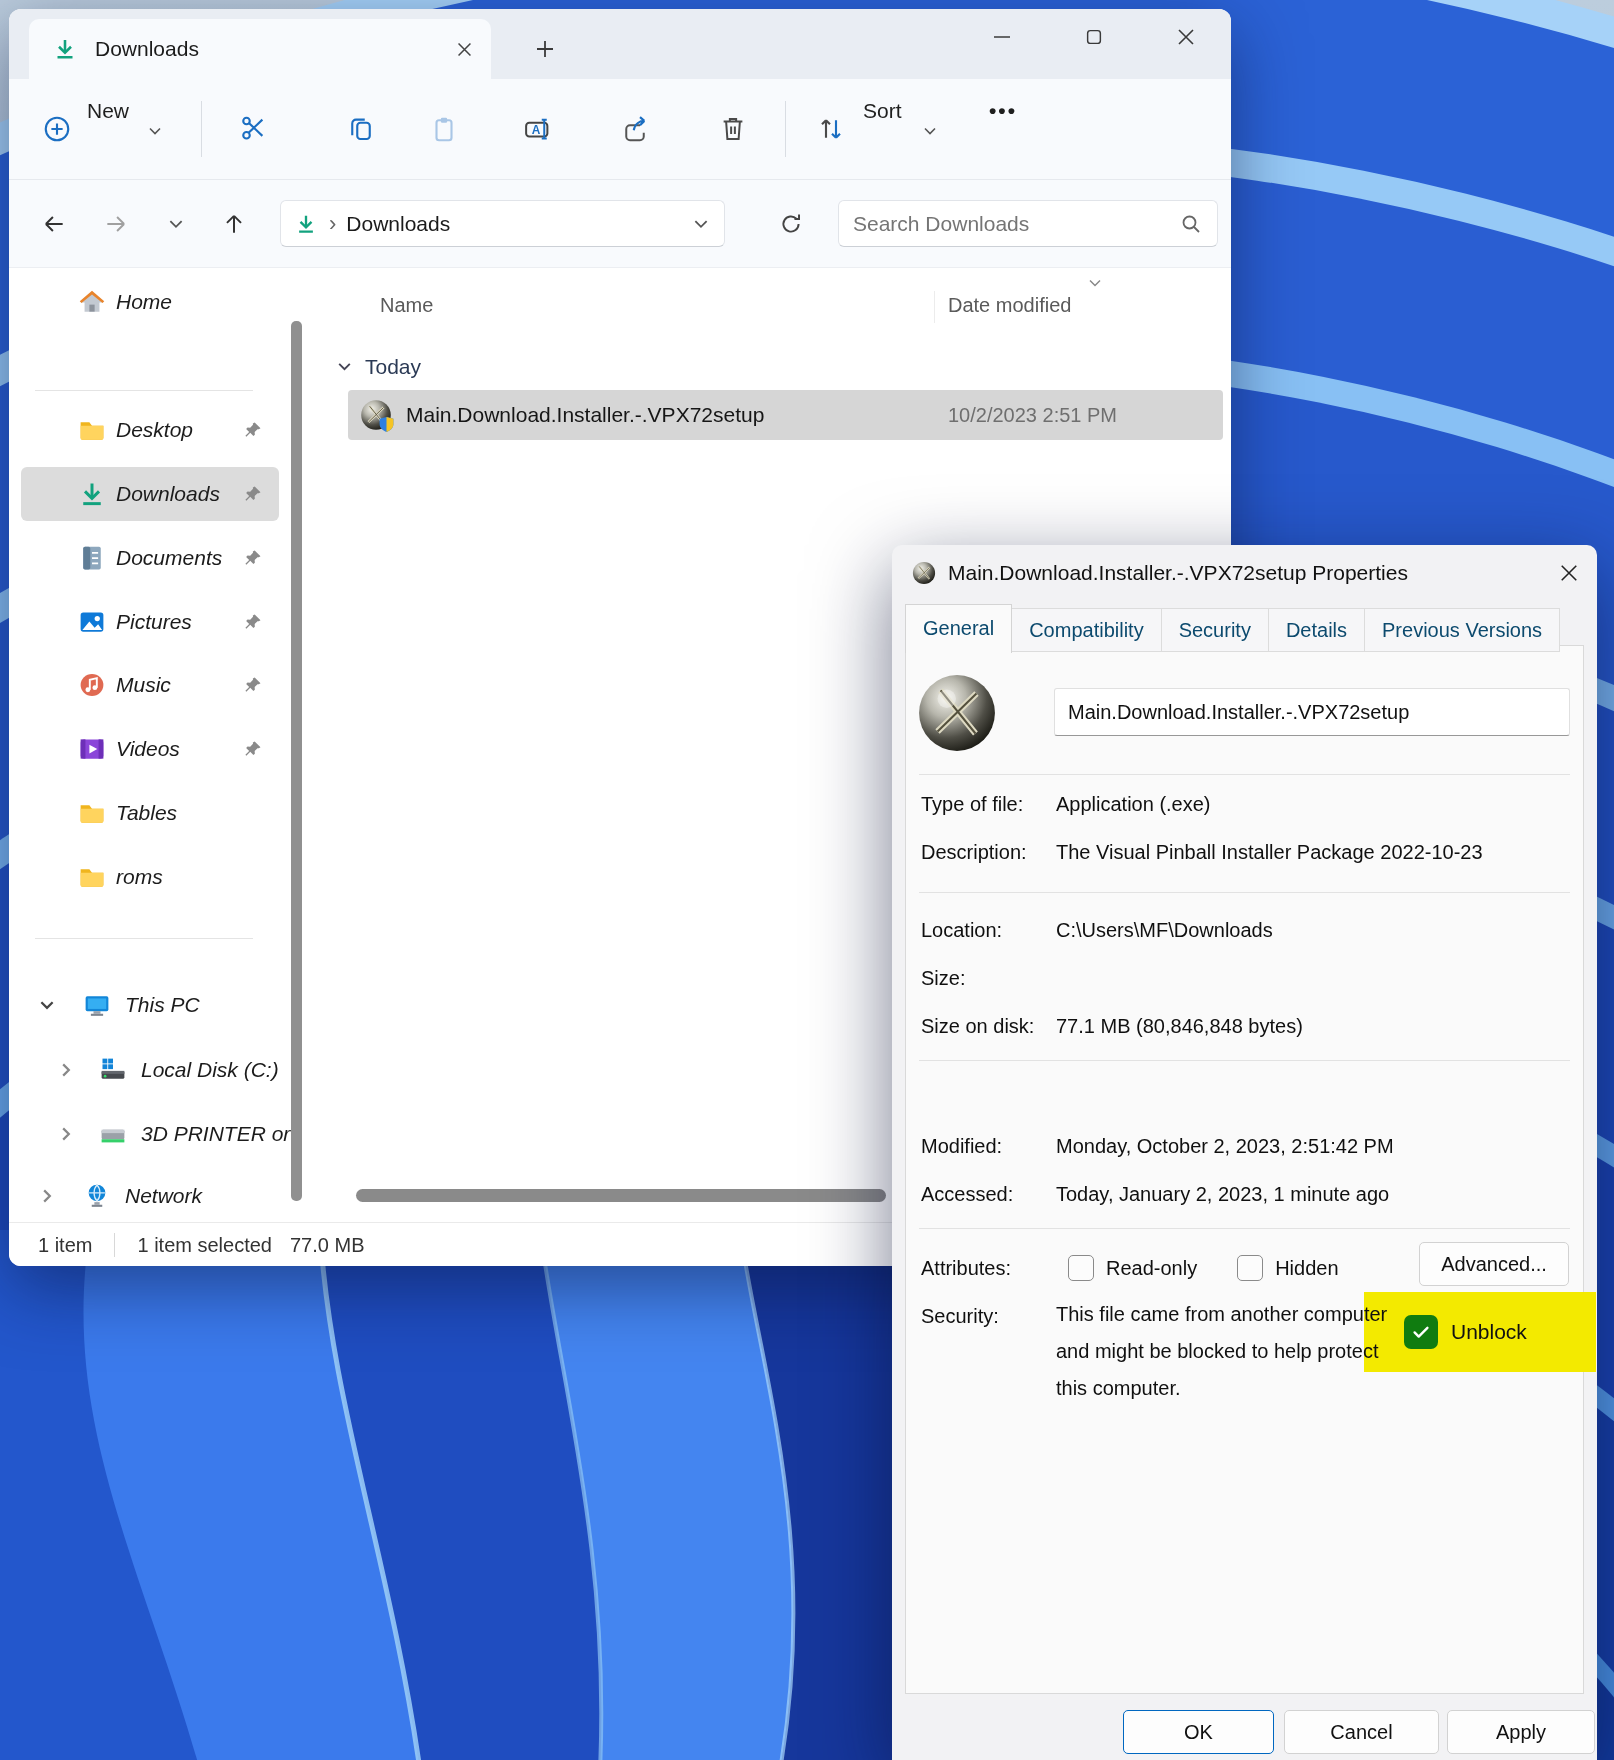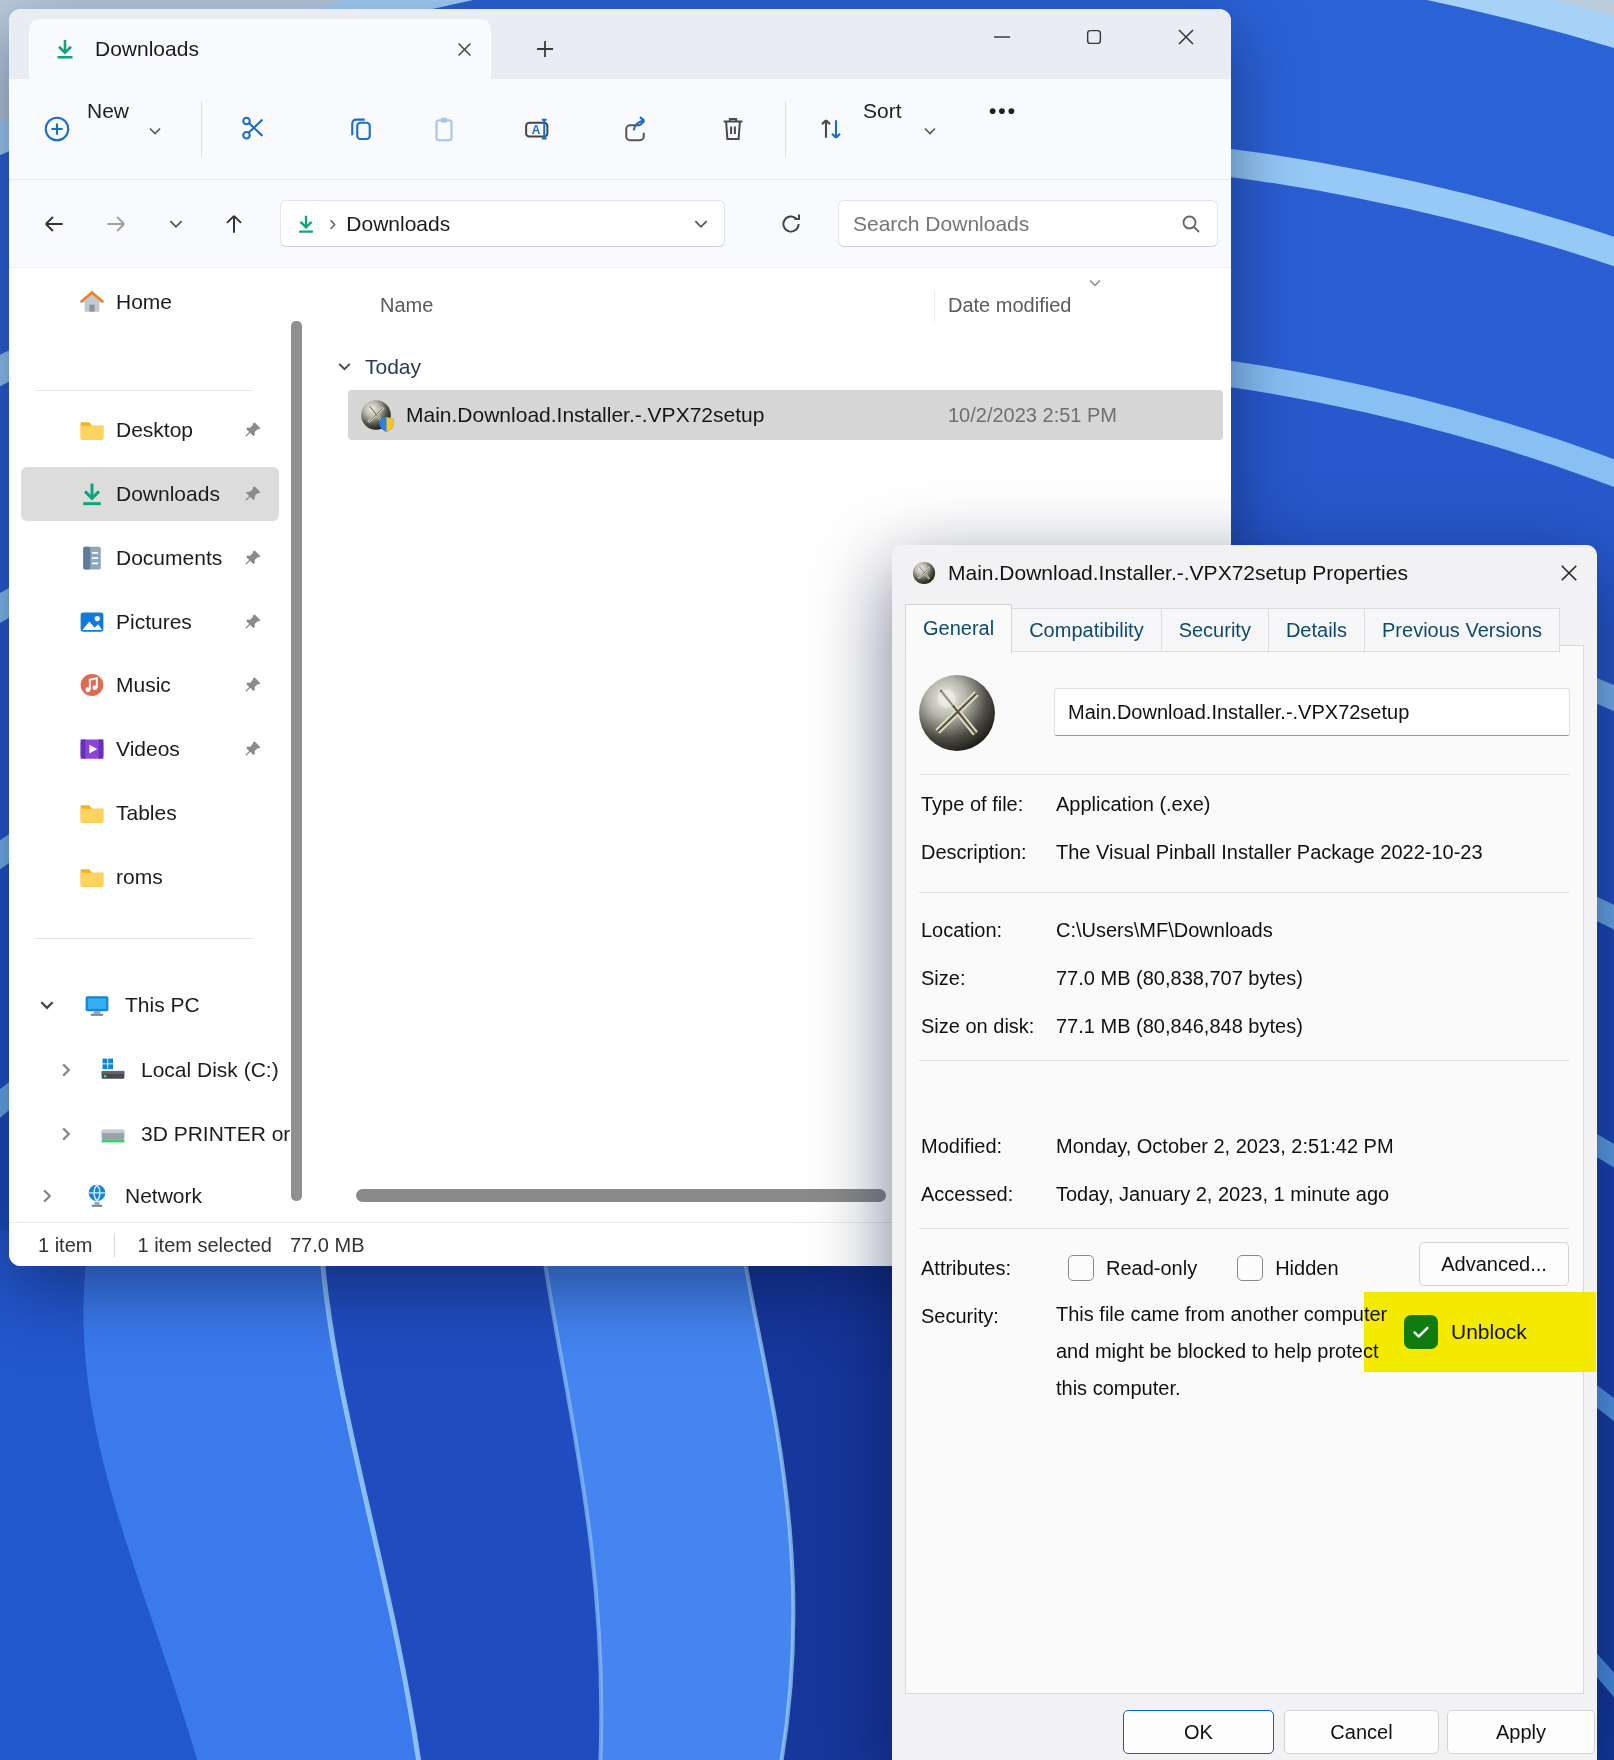--- a/index.html
+++ b/index.html
@@ -28,21 +28,21 @@
   .addrbox{position:absolute;left:271px;top:20px;width:445px;height:47px;background:#fff;border:1px solid #e1e4e9;border-bottom-color:#ccd0d6;border-radius:6px;
     display:flex;align-items:center;box-sizing:border-box;padding:0 14px;}
   .addrbox .crumb{font-size:21px;color:#1b1b1b;margin-left:10px;}
   .addrbox .sep{font-size:22px;color:#666;margin-left:12px;}
   .searchbox{position:absolute;left:829px;top:20px;width:380px;height:47px;background:#fff;border:1px solid #e1e4e9;border-bottom-color:#ccd0d6;border-radius:6px;box-sizing:border-box;display:flex;align-items:center;}
   .searchbox input{flex:1;border:none;outline:none;background:transparent;font-family:"Liberation Sans",sans-serif;font-size:21px;color:#444;padding:0 8px 0 14px;}
   .searchbox input::placeholder{color:#757575;}
   
   .siderow{position:absolute;left:12px;width:258px;height:54px;border-radius:6px;display:flex;align-items:center;}
   .siderow.sel{background:#dcdcdc;}
-  .siderow .slabel{font-size:21px;color:#1c1c1c;white-space:nowrap;}
+  .siderow .slabel{font-size:21px;color:#1c1c1c;white-space:nowrap;font-style:italic;}
   .sideicon{position:absolute;width:28px;height:28px;}
   .pin{position:absolute;right:16px;width:20px;height:20px;}
   .sidesep{position:absolute;left:26px;width:218px;height:1px;background:#e4e4e4;}
   .chev{position:absolute;width:18px;height:18px;}
   .sscroll{position:absolute;left:282px;top:312px;width:11px;height:880px;background:#909090;border-radius:5px;}
   
   .colhead{position:absolute;font-size:20px;color:#5a5a5a;}
   .colsep{position:absolute;left:925px;top:282px;width:1px;height:32px;background:#ececec;}
   .grouphead{position:absolute;font-size:21px;color:#2b3a55;}
   .filerow{position:absolute;left:339px;top:381px;width:875px;height:50px;background:#d6d6d6;border-radius:4px;display:flex;align-items:center;}
@@ -511,21 +511,20 @@
         <span class="plabel">Description:</span>
         <span class="pvalue">The Visual Pinball Installer Package 2022-10-23</span>
       </div>
     <div class="psep" style="top:246px"></div>
     <div class="prow" style="top:262px">
         <span class="plabel">Location:</span>
         <span class="pvalue">C:\Users\MF\Downloads</span>
       </div>
     <div class="prow" style="top:310px">
         <span class="plabel">Size:</span>
-        <span class="pvalue">77.0 MB (80,838,707 bytes)</span>
       </div>
     <div class="prow" style="top:358px">
         <span class="plabel">Size on disk:</span>
         <span class="pvalue">77.1 MB (80,846,848 bytes)</span>
       </div>
     <div class="psep" style="top:414px"></div>
     <div class="prow" style="top:478px">
         <span class="plabel">Modified:</span>
         <span class="pvalue">Monday, October 2, 2023, 2:51:42 PM</span>
       </div>

